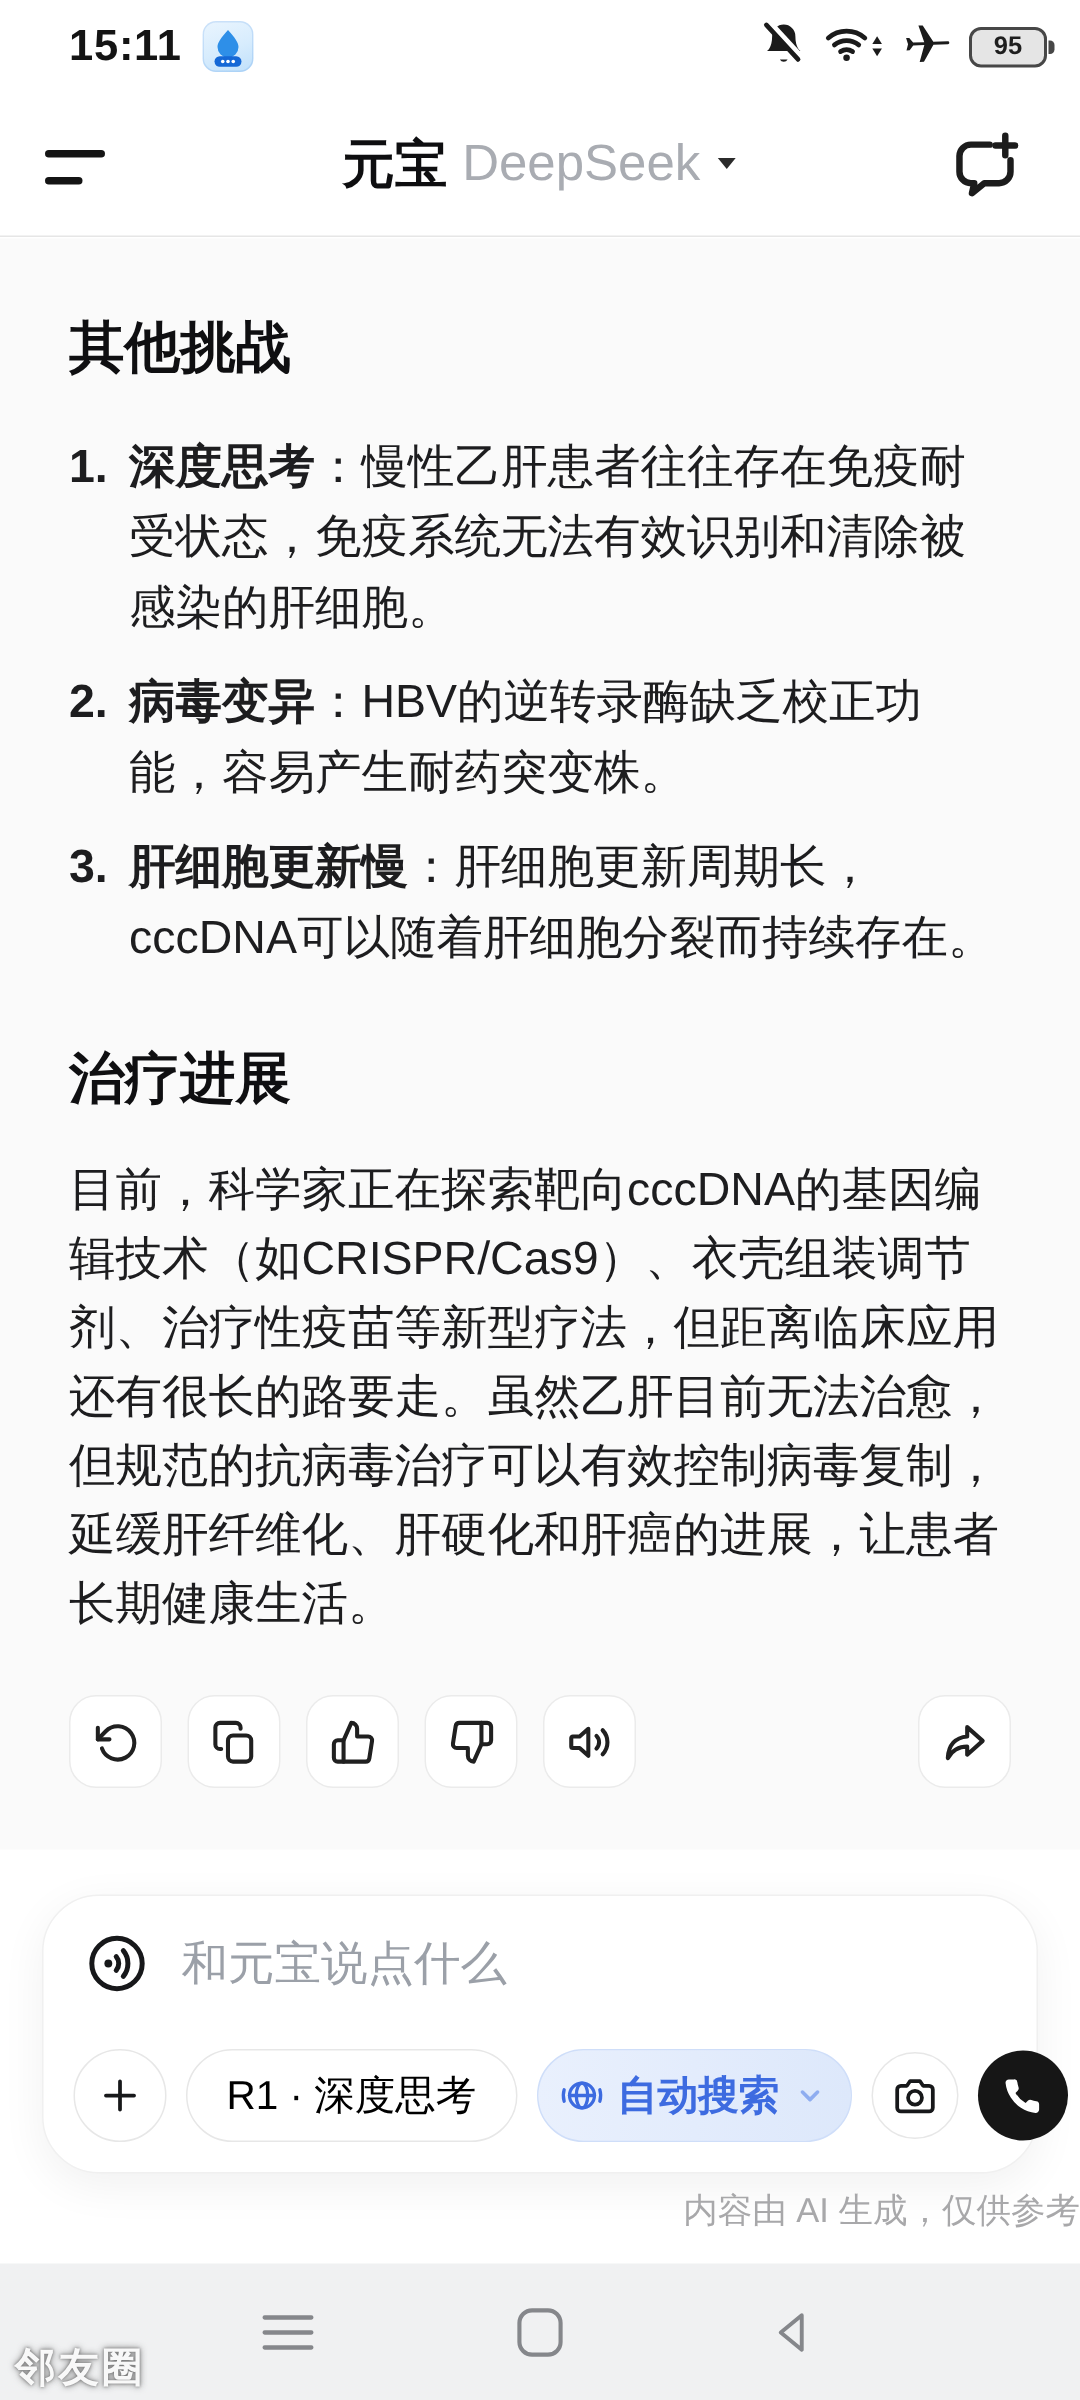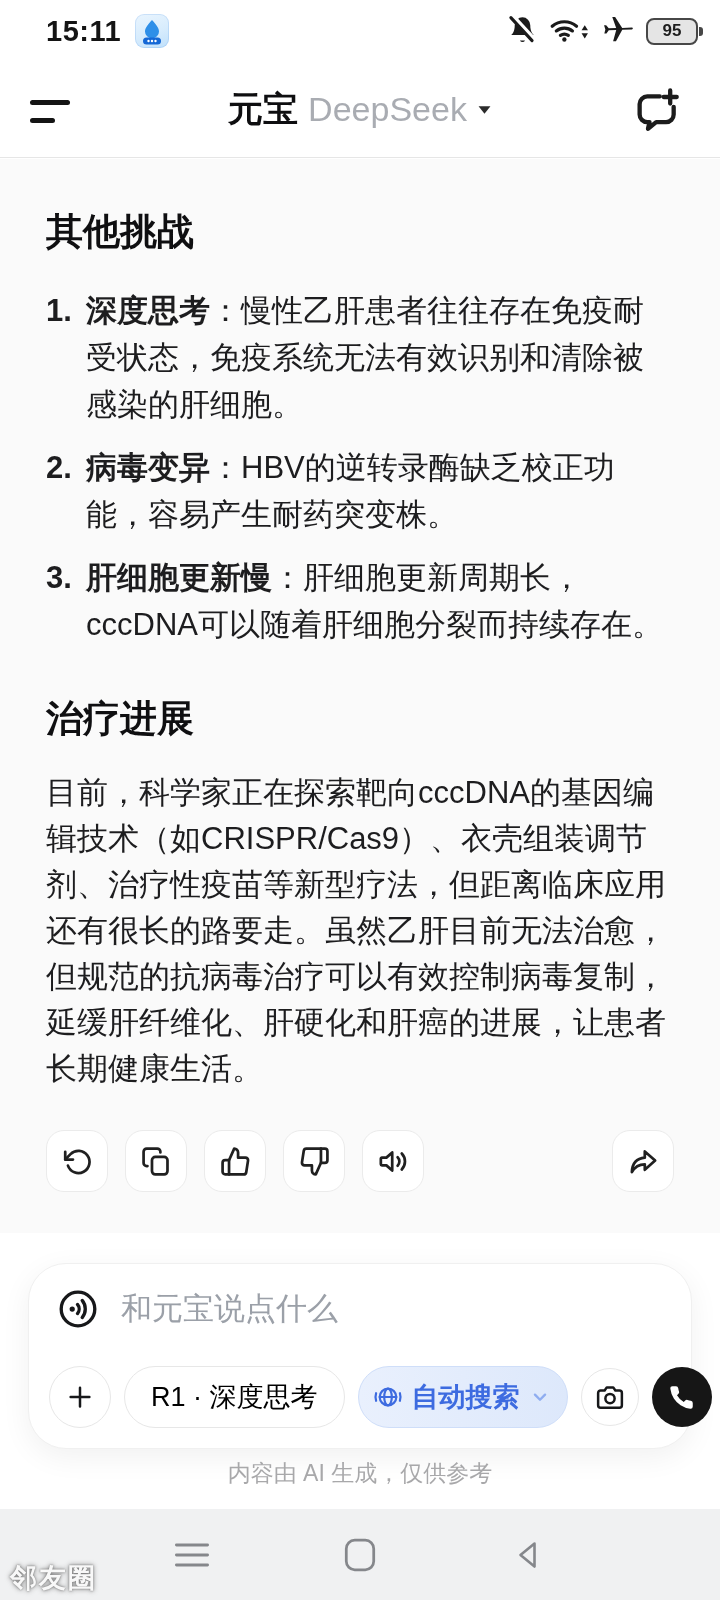--- a/index.html
+++ b/index.html
@@ -80,21 +80,21 @@
     border:1.5px solid #cfdef9; padding:0 16px 0 14px; gap:9px;
     font-size:27px; font-weight:600; color:#3d6be0; white-space:nowrap; }
   .pill-search .globe { width:30px; height:30px; }
   .pill-search .chev { width:22px; height:22px; }
   .cam-btn { width:58px; height:58px; margin-left:auto; }
   .call-btn { width:60px; height:60px; border-radius:50%; background:#161616;
     display:flex; align-items:center; justify-content:center; cursor:pointer; flex:0 0 auto; }
   .call-btn svg { width:27px; height:27px; }
 
   
-  .disclaimer { position:absolute; left:0; right:0; top:1458px; text-align:center;
+  .disclaimer { position:absolute; left:0; right:0; top:1458px; text-align:right;
     font-size:23px; color:#a8a8aa; }
   .navbar { position:absolute; left:0; right:0; bottom:0; height:91px; background:#f0f1f2;
     display:flex; align-items:center; justify-content:space-between; padding:0 168px; }
   .nav-btn { width:48px; height:48px; display:flex; align-items:center;
     justify-content:center; cursor:pointer; }
   .watermark { position:absolute; left:10px; bottom:4px; font-size:27px; font-weight:700;
     color:rgba(255,255,255,.95); text-shadow:0 0 5px rgba(110,110,110,.9),0 0 2px rgba(90,90,90,.8);
     letter-spacing:2px; }
 </style>
 </head>

